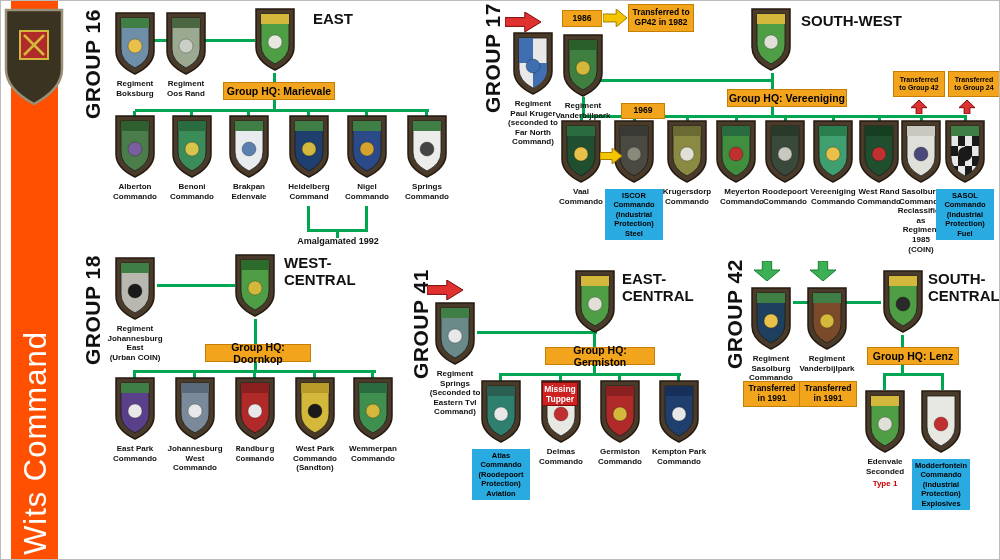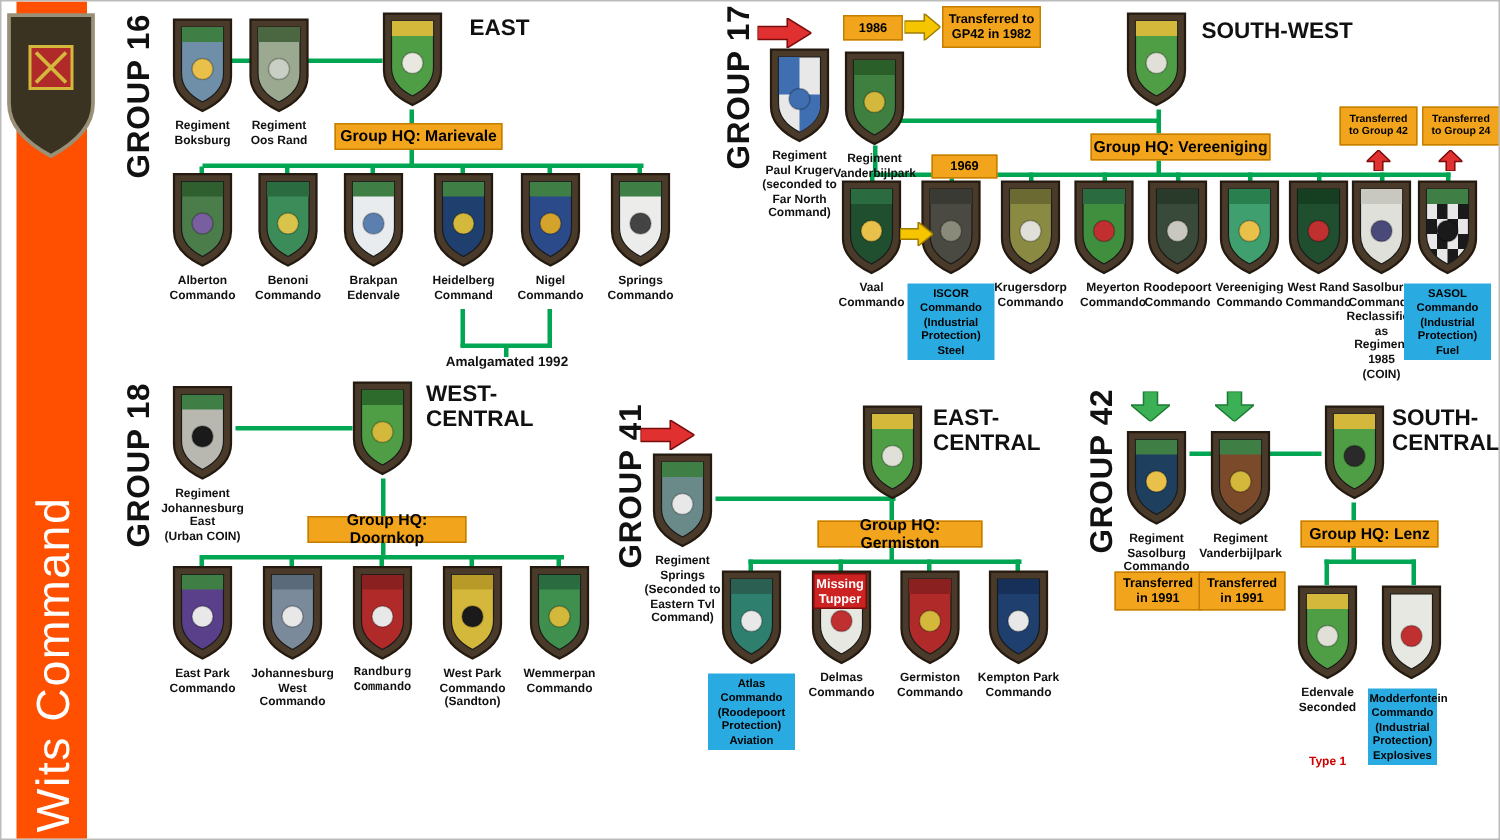--- a/index.html
+++ b/index.html
@@ -731,33 +731,33 @@
             </clipPath>
           </defs>
           <path d="M8 7 H36 V38 Q36 50 22 57 Q8 50 8 38 Z" fill="#4f9e45" stroke="#1a1a1a" stroke-width="0.8"></path>
           <g clip-path="url(#cp37)">
             <rect x="8" y="7" width="28" height="10" fill="#d4b83c"></rect>
           </g>
           <circle cx="22" cy="35" r="7" fill="#e0e0d8" stroke="rgba(0,0,0,0.25)" stroke-width="1"></circle>
         </svg></div>
       <div class="unit-label" style="left: 856px; top: 456px; width: 56px;">Edenvale
 Seconded</div>
-      <div class="unit-sub" style="left: 856px; top: 478px; width: 56px; margin-top: 24px;">Type 1</div>
+      <div class="unit-sub" style="left: 856px; top: 478px; width: 56px;">Type 1</div>
       <div class="badge" style="left: 918px; top: 388px;"><svg width="44" height="66" viewBox="0 0 44 66">
           <path d="M3 2 H41 V40 Q41 54 22 63 Q3 54 3 40 Z" fill="#4a3a2a" stroke="#241a10" stroke-width="1.5"></path>
           <defs>
             <clipPath id="cp38">
               <path d="M8 7 H36 V38 Q36 50 22 57 Q8 50 8 38 Z"></path>
             </clipPath>
           </defs>
           <path d="M8 7 H36 V38 Q36 50 22 57 Q8 50 8 38 Z" fill="#e8e8e2" stroke="#1a1a1a" stroke-width="0.8"></path>
           <g clip-path="url(#cp38)"></g>
           <circle cx="22" cy="35" r="7" fill="#c03030" stroke="rgba(0,0,0,0.25)" stroke-width="1"></circle>
         </svg></div>
-      <div class="bluebox" style="left: 911px; top: 458px; width: 46px;">Modderfontein
+      <div class="bluebox" style="left: 911px; top: 458px; width: 58px;">Modderfontein
 Commando
 (Industrial
 Protection)
 Explosives</div>
       <div class="arrow" style="left: 753px; top: 260px; width: 26px; height: 20px;"><svg width="26" height="20" viewBox="0 0 26 20">
           <polygon points="8.32,0 17.68,0 17.68,9 26,9 13,20 0,9 8.32,9" fill="#3cb054" stroke="#1c7c34" stroke-width="1"></polygon>
         </svg></div>
       <div class="arrow" style="left: 809px; top: 260px; width: 26px; height: 20px;"><svg width="26" height="20" viewBox="0 0 26 20">
           <polygon points="8.32,0 17.68,0 17.68,9 26,9 13,20 0,9 8.32,9" fill="#3cb054" stroke="#1c7c34" stroke-width="1"></polygon>
         </svg></div>

